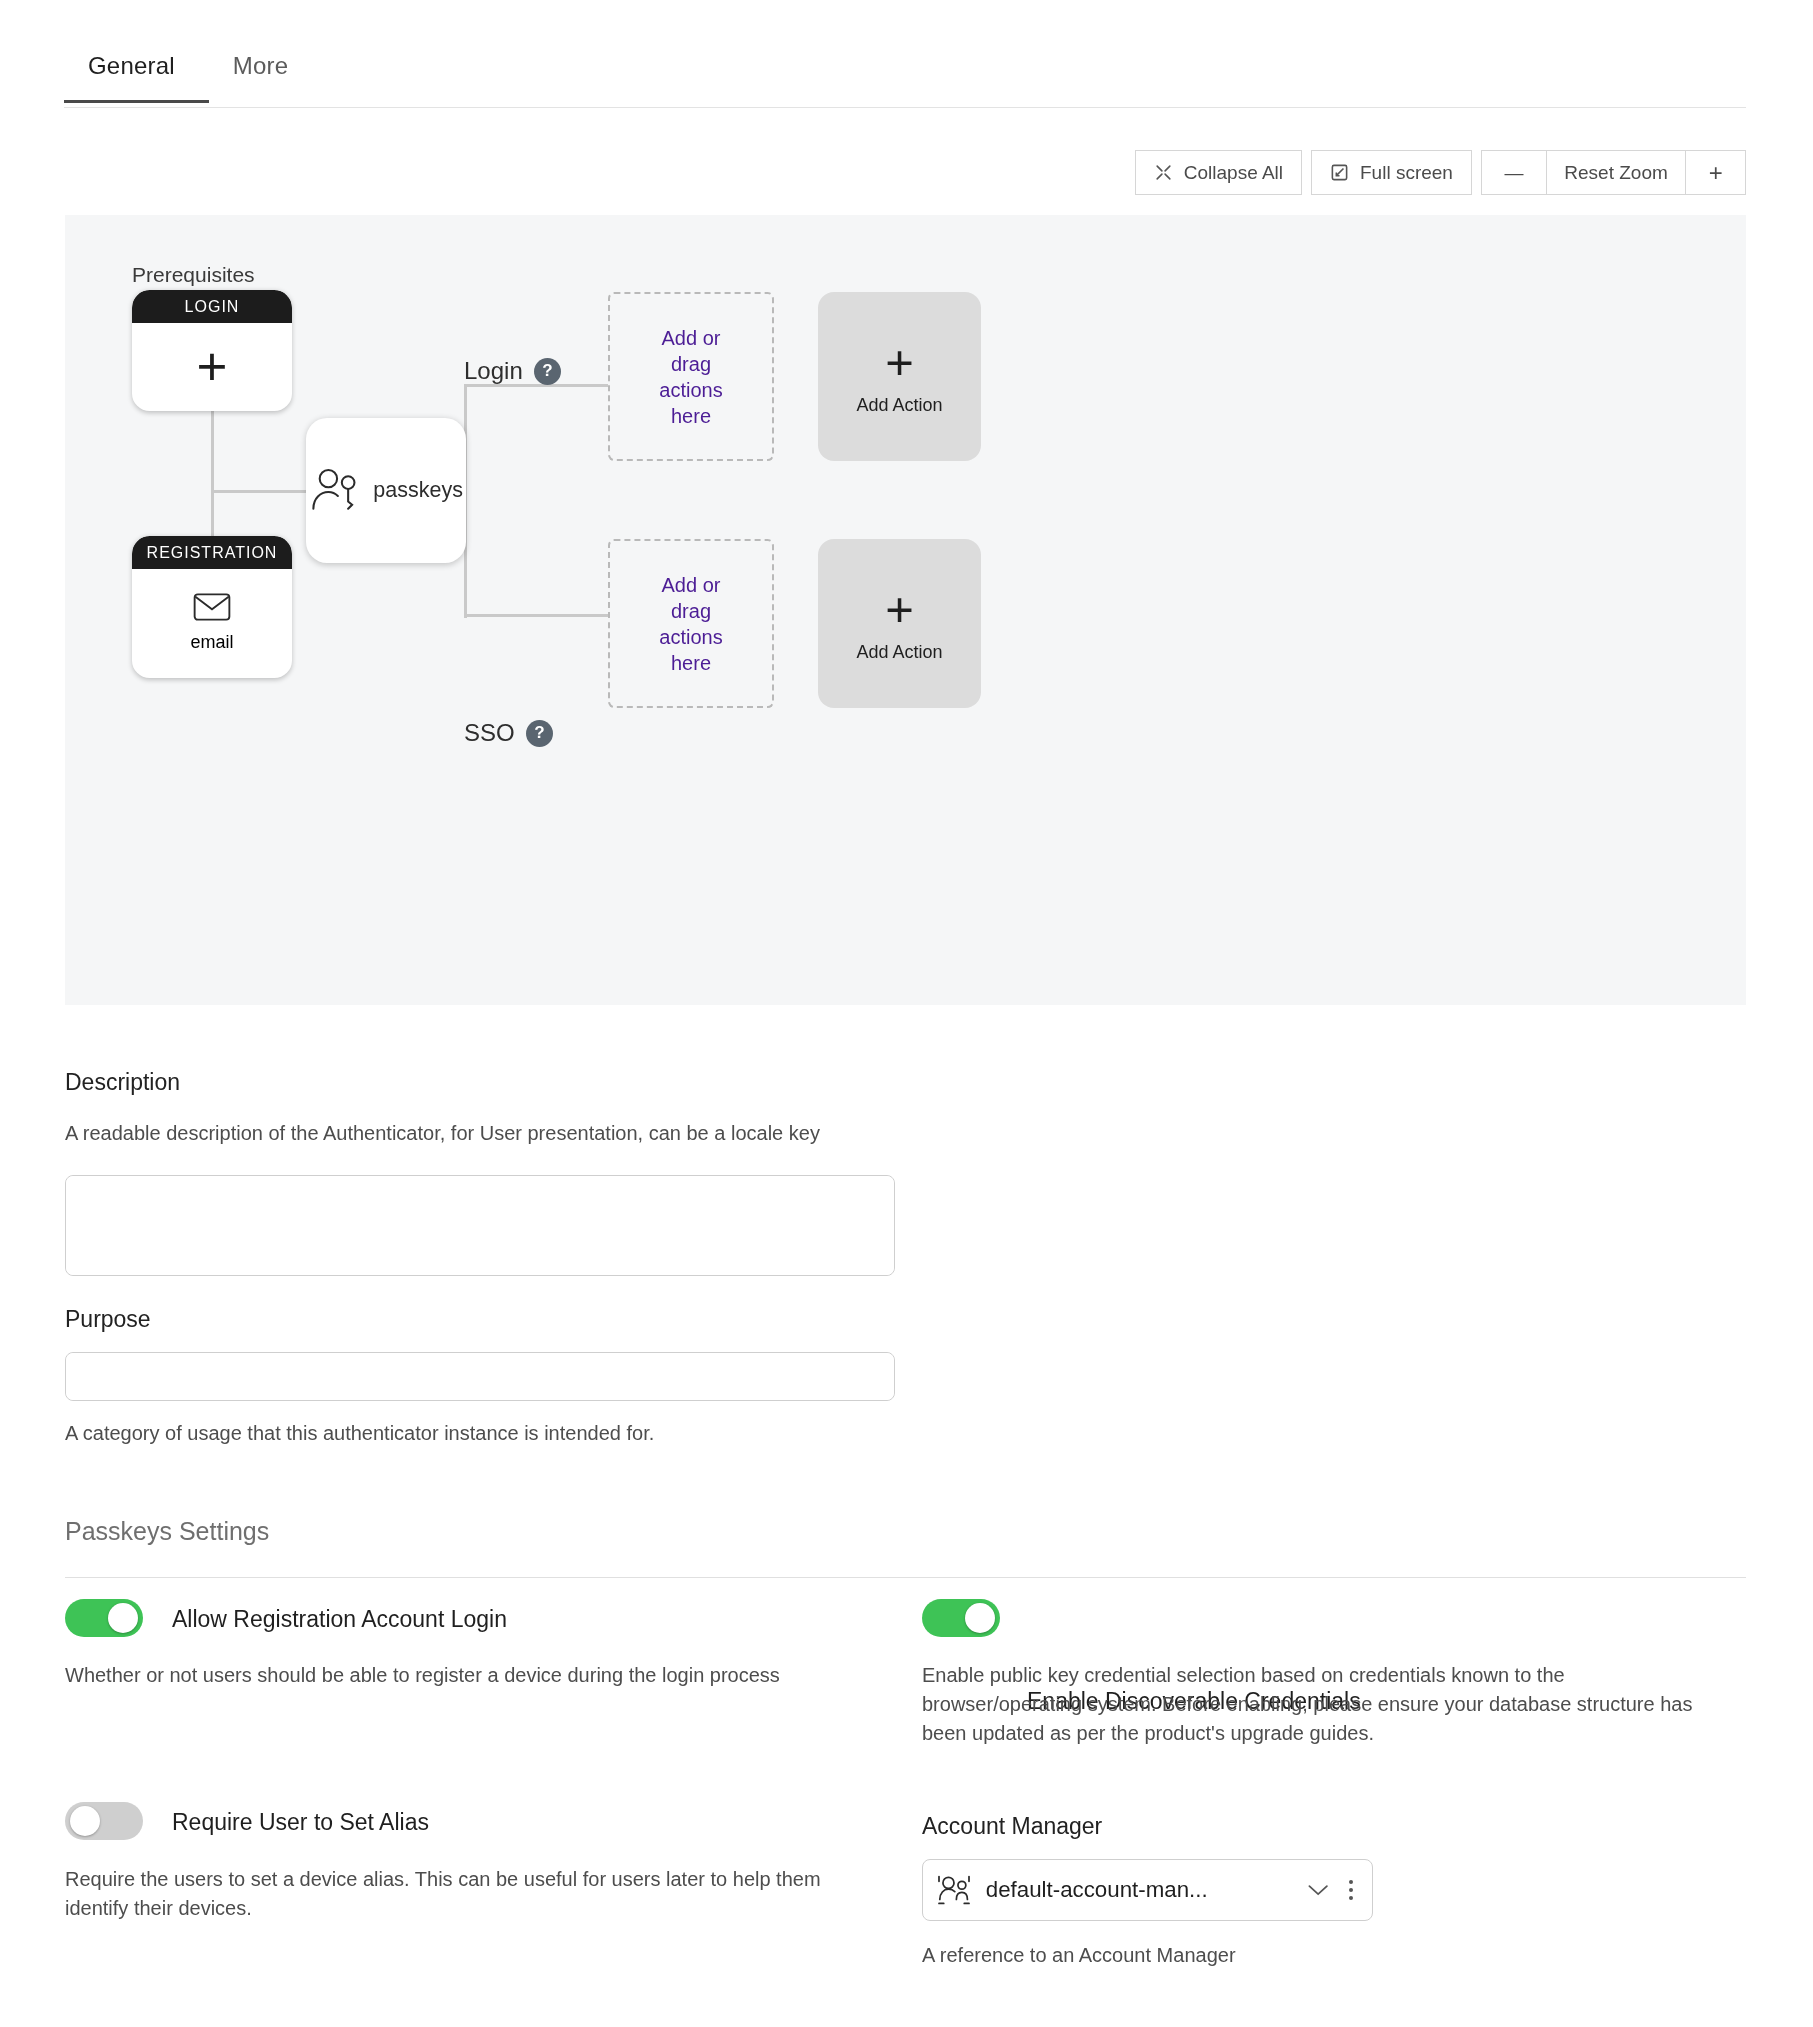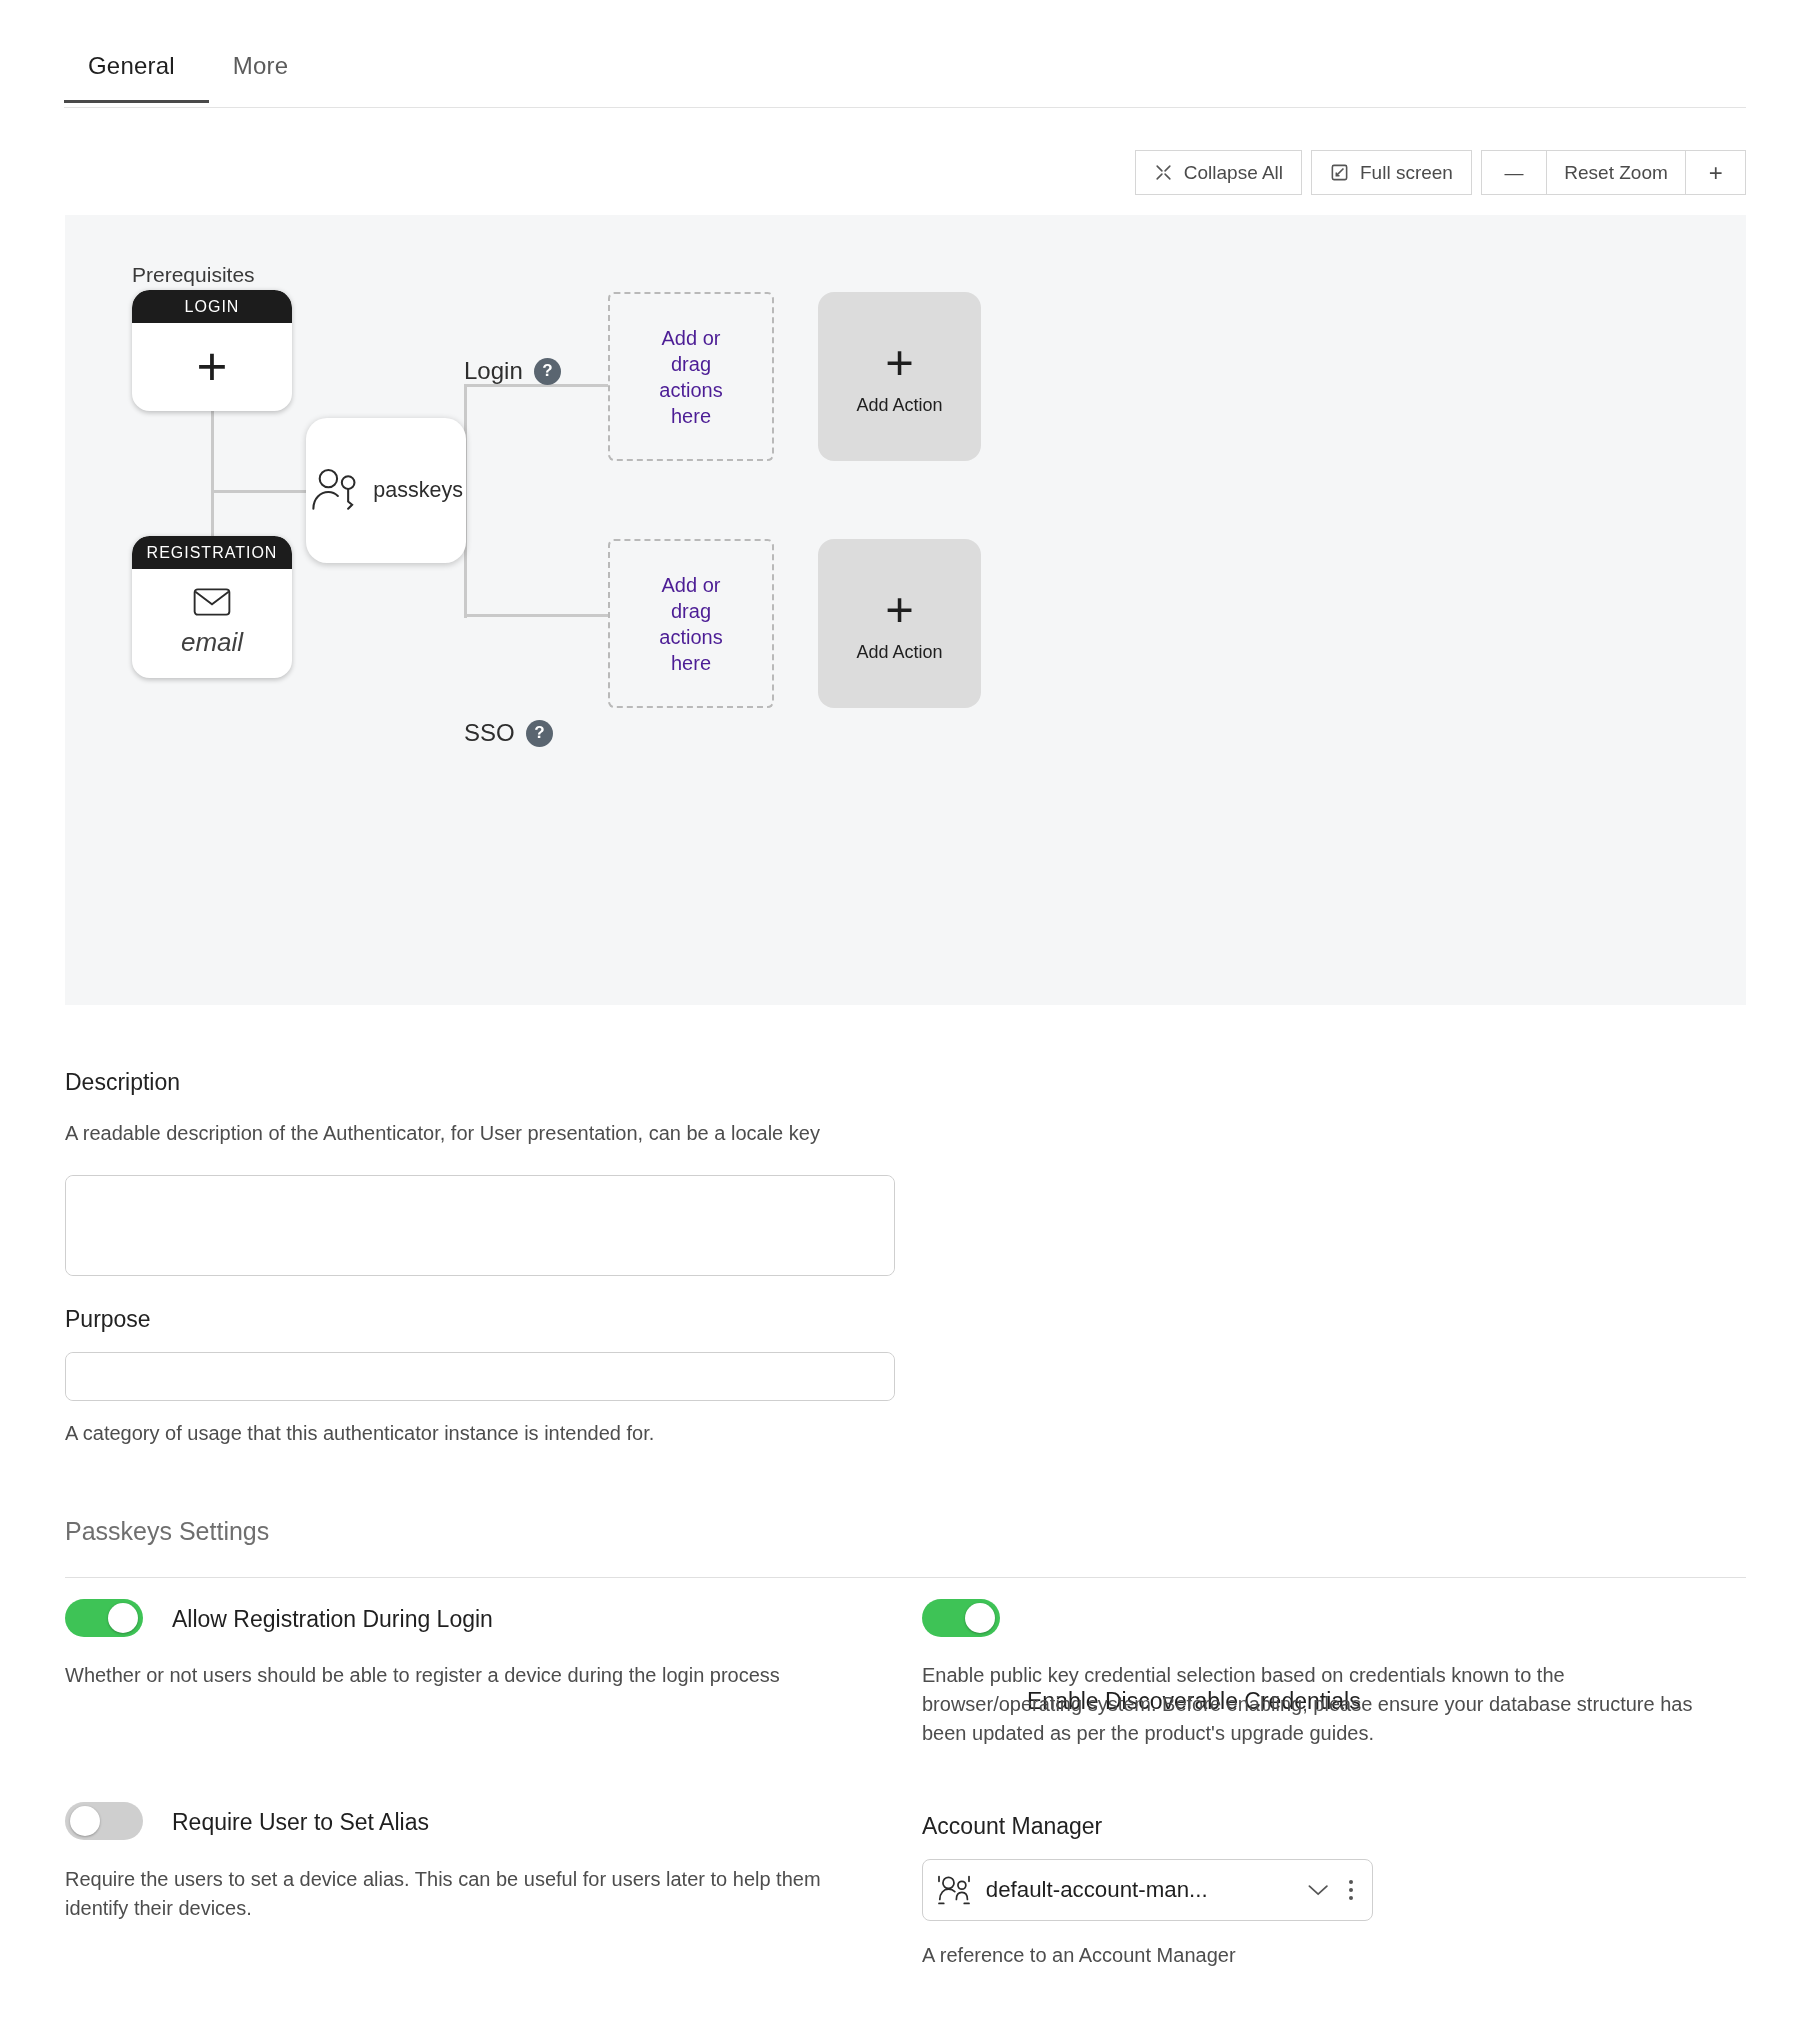--- a/index.html
+++ b/index.html
@@ -116,23 +116,22 @@
     justify-content: center;
     gap: 9.6px;
   }
   .cardPlus {
     font-size: 53px;
     font-weight: 300;
     color: #1e1e1e;
     line-height: 1;
   }
   .cardText {
-    font-size: 26px;
-    color: #404040;
-    font-style: italic;
+    font-size: 18px;
+    color: #000000;
   }
 
   
   .passkeyNode {
     position: absolute;
     background: #ffffff;
     border-radius: 21px;
     box-shadow: 0 1.6px 6.4px rgba(0,0,0,0.2);
     display: flex;
     align-items: center;
@@ -398,21 +397,21 @@
   <input type="text" style="width: 100%; height: 100%; border: none; outline: none; border-radius: 8px; padding: 0px 14.4px; font-size: 21px; font-family: &quot;Liberation Sans&quot;, sans-serif;" placeholder="">
 </div>
 <div class="helperText" style="left:65px; top:1419px; width:1037px;">A category of usage that this authenticator instance is intended for.</div>
 
 <div class="groupTitle" style="left:65px; top:1517px;">Passkeys Settings</div>
 <div class="hr" style="left:65px; top:1577px; width:1681px;"></div>
 
 <div class="toggle on" style="left:65px; top:1599px;">
   <div class="knob"></div>
 </div>
-<div class="toggleLabel" style="left:172px; top:1606px;">Allow Registration During Login</div>
+<div class="toggleLabel" style="left:172px; top:1606px;">Allow Registration Account Login</div>
 <div class="helperText" style="left:65px; top:1661px; width:822px;">Whether or not users should be able to register a device during the login process</div>
 
 <div class="toggle on" style="left:922px; top:1599px;">
   <div class="knob"></div>
 </div>
 <div class="toggleLabel" style="left:1027px; top:1688px;">Enable Discoverable Credentials</div>
 <div class="helperText" style="left:922px; top:1661px; width:798px;">Enable public key credential selection based on credentials known to the browser/operating system. Before enabling, please ensure your database structure has been updated as per the product's upgrade guides.</div>
 
 <div class="toggle" style="left:65px; top:1802px;">
   <div class="knob"></div>

